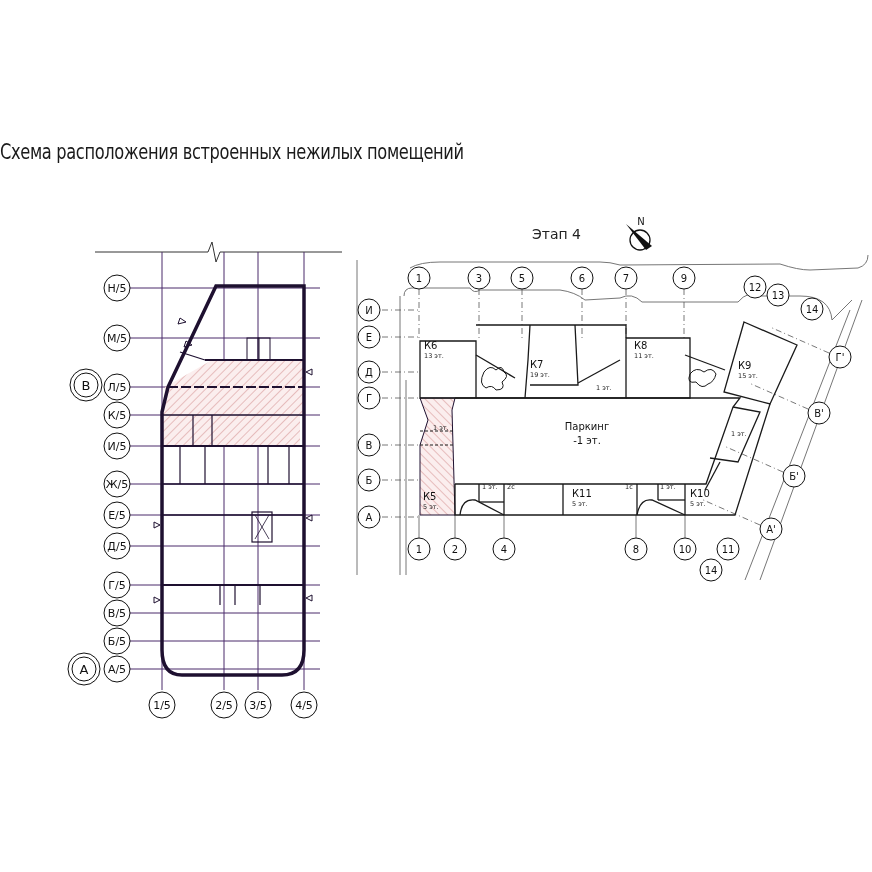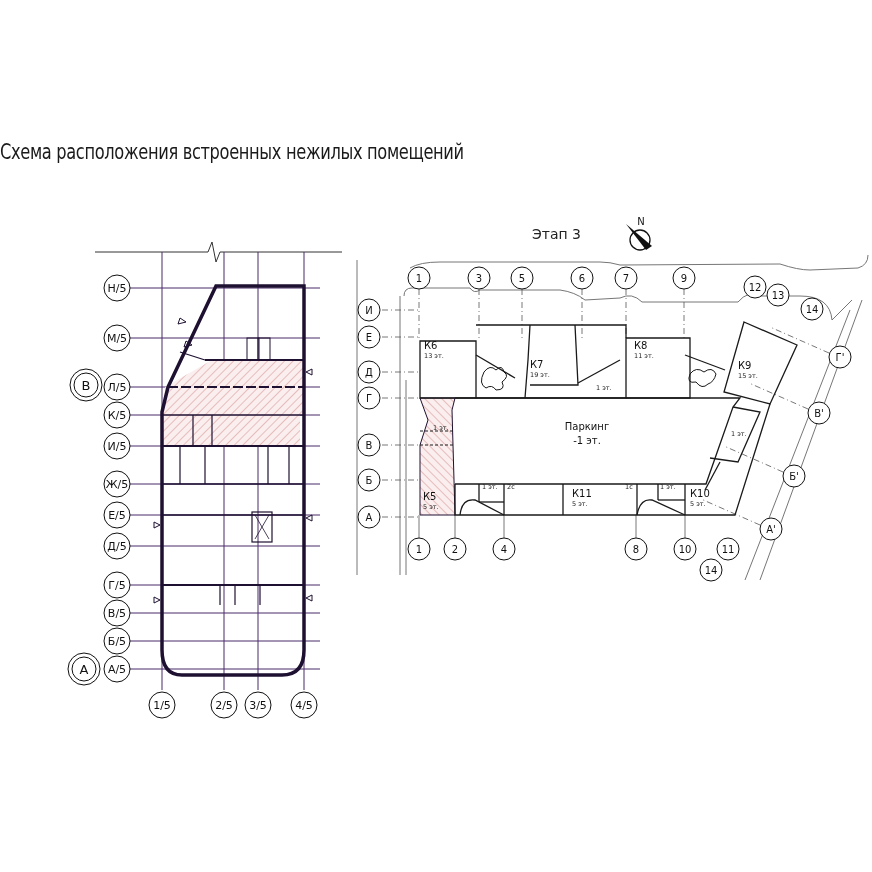--- a/index.html
+++ b/index.html
@@ -9,21 +9,21 @@
            font-family: "DejaVu Sans Condensed", "DejaVu Sans", sans-serif;
            letter-spacing: -0.4px; transform: scaleX(0.86); transform-origin: left top;
            white-space: nowrap; }
   #stage-label { position: absolute; left: 532px; top: 226px; font-size: 14px; color: #222; }
   svg#drawing { position: absolute; left: 0; top: 0; }
 </style>
 </head>
 <body>
 
 <div id="title">Схема расположения встроенных нежилых помещений</div>
-<div id="stage-label">Этап 3</div>
+<div id="stage-label">Этап 4</div>
 
 <svg id="drawing" width="872" height="872" viewBox="0 0 872 872" xmlns="http://www.w3.org/2000/svg">
   <defs>
     <pattern id="hatch" patternUnits="userSpaceOnUse" width="6" height="6" patternTransform="rotate(45)">
       <rect width="6" height="6" fill="#fbeeee"></rect>
       <line x1="0" y1="0" x2="0" y2="6" stroke="#d28a8a" stroke-width="1"></line>
     </pattern>
     <pattern id="hatch2" patternUnits="userSpaceOnUse" width="6" height="6" patternTransform="rotate(-45)">
       <rect width="6" height="6" fill="#fbeeee"></rect>
       <line x1="0" y1="0" x2="0" y2="6" stroke="#d28a8a" stroke-width="1"></line>

